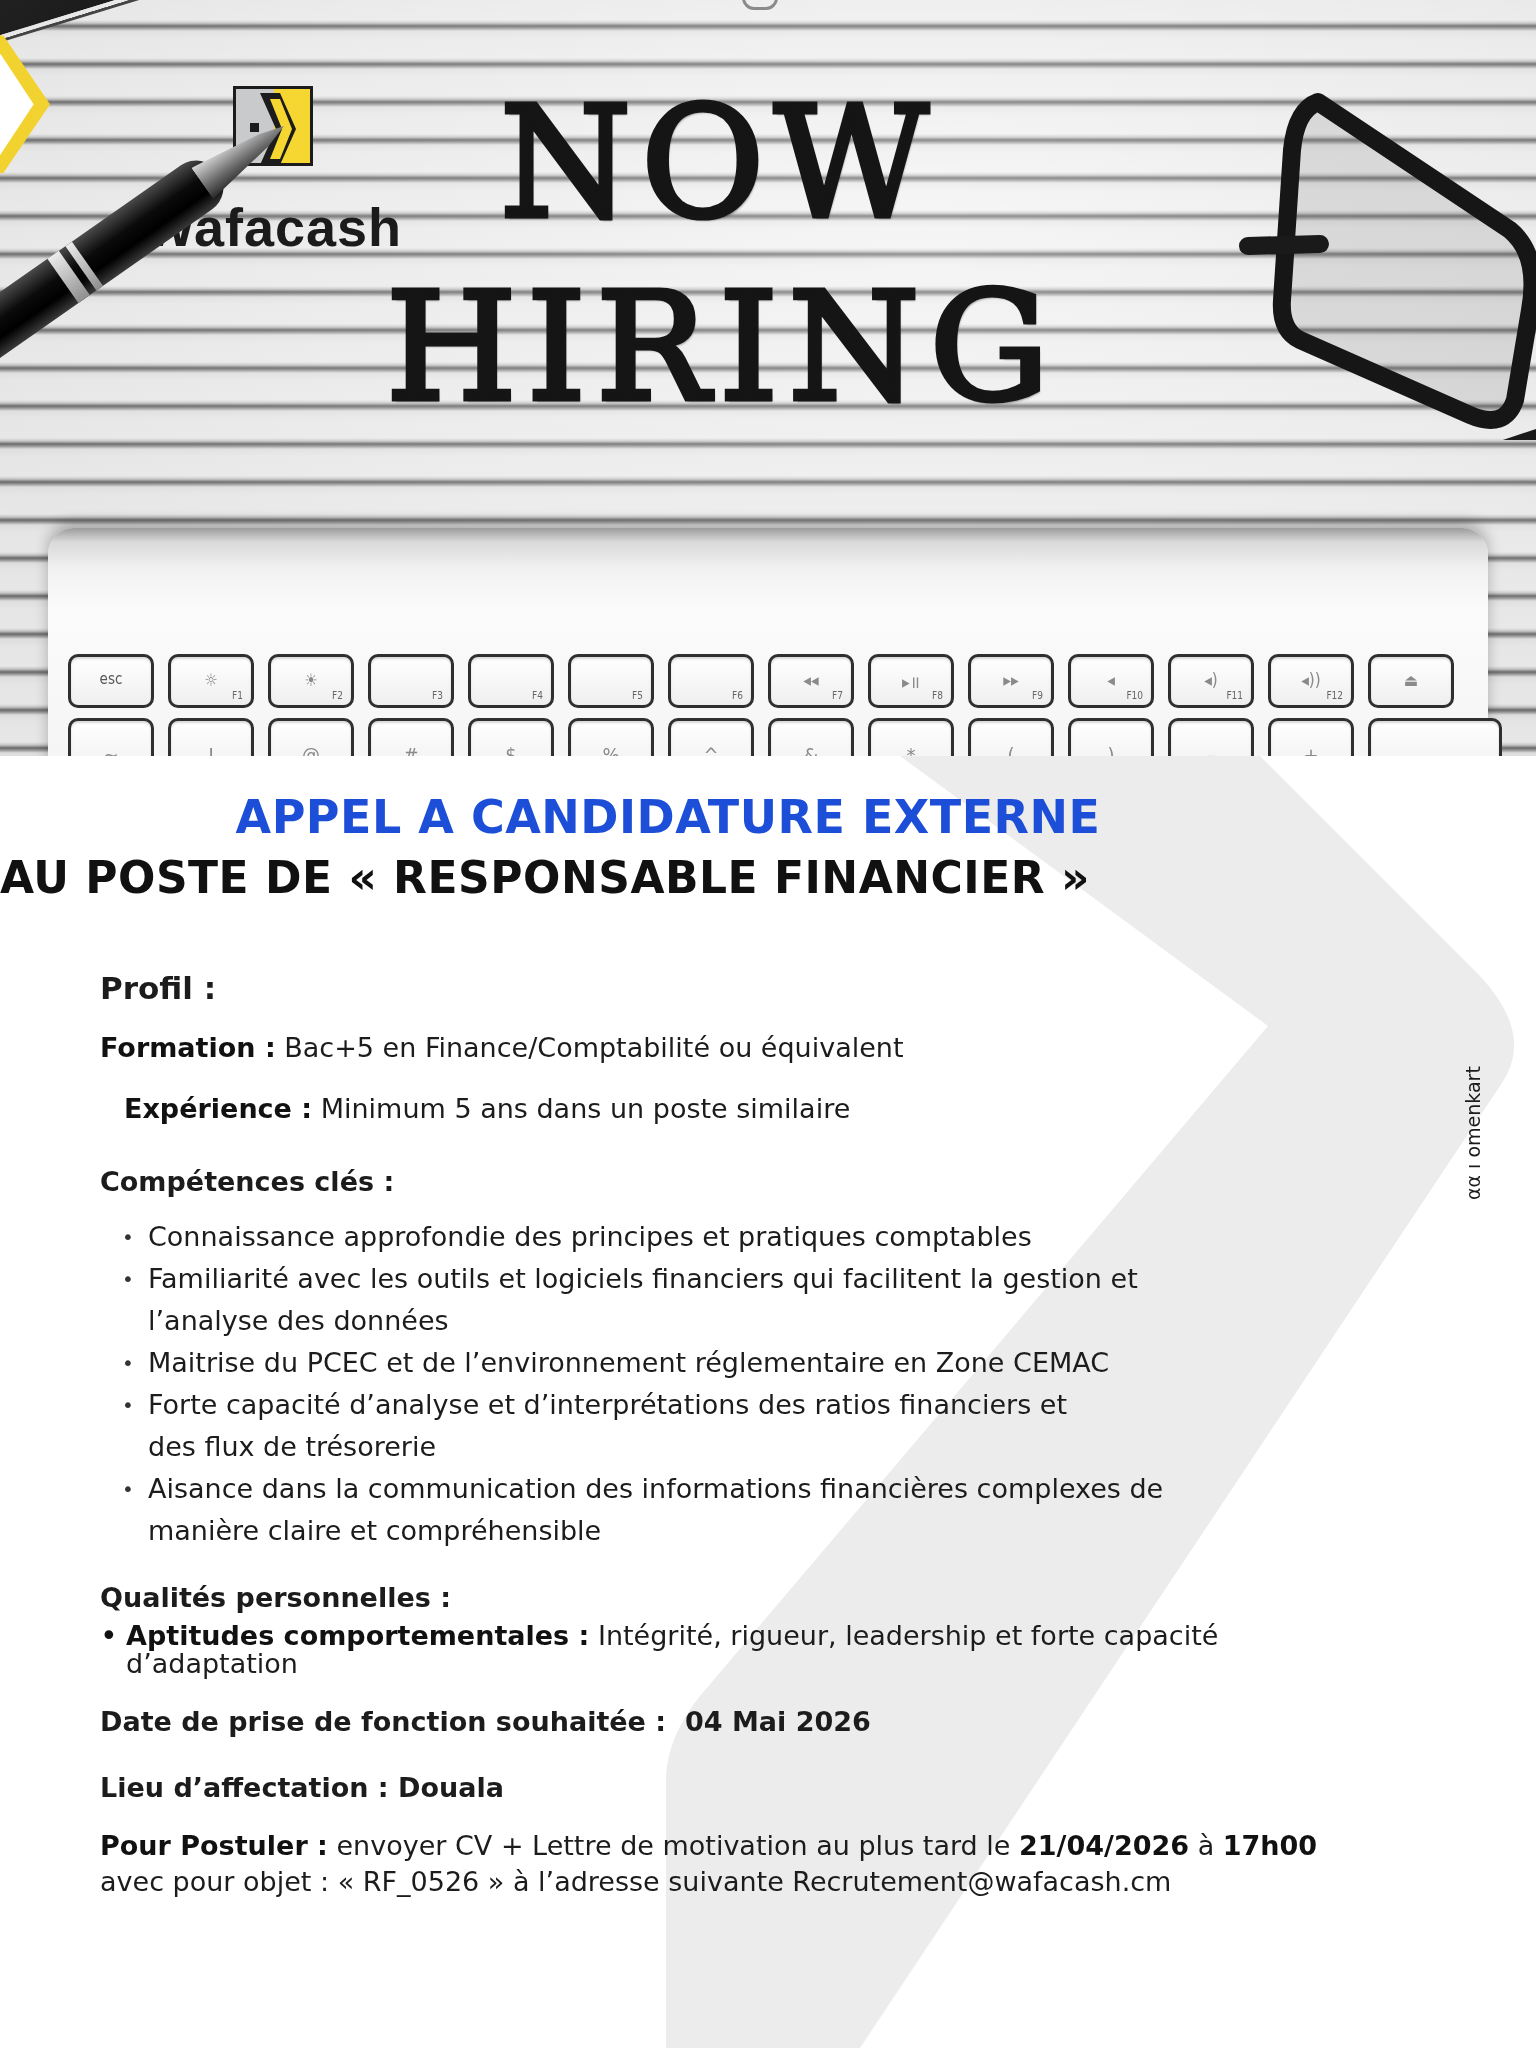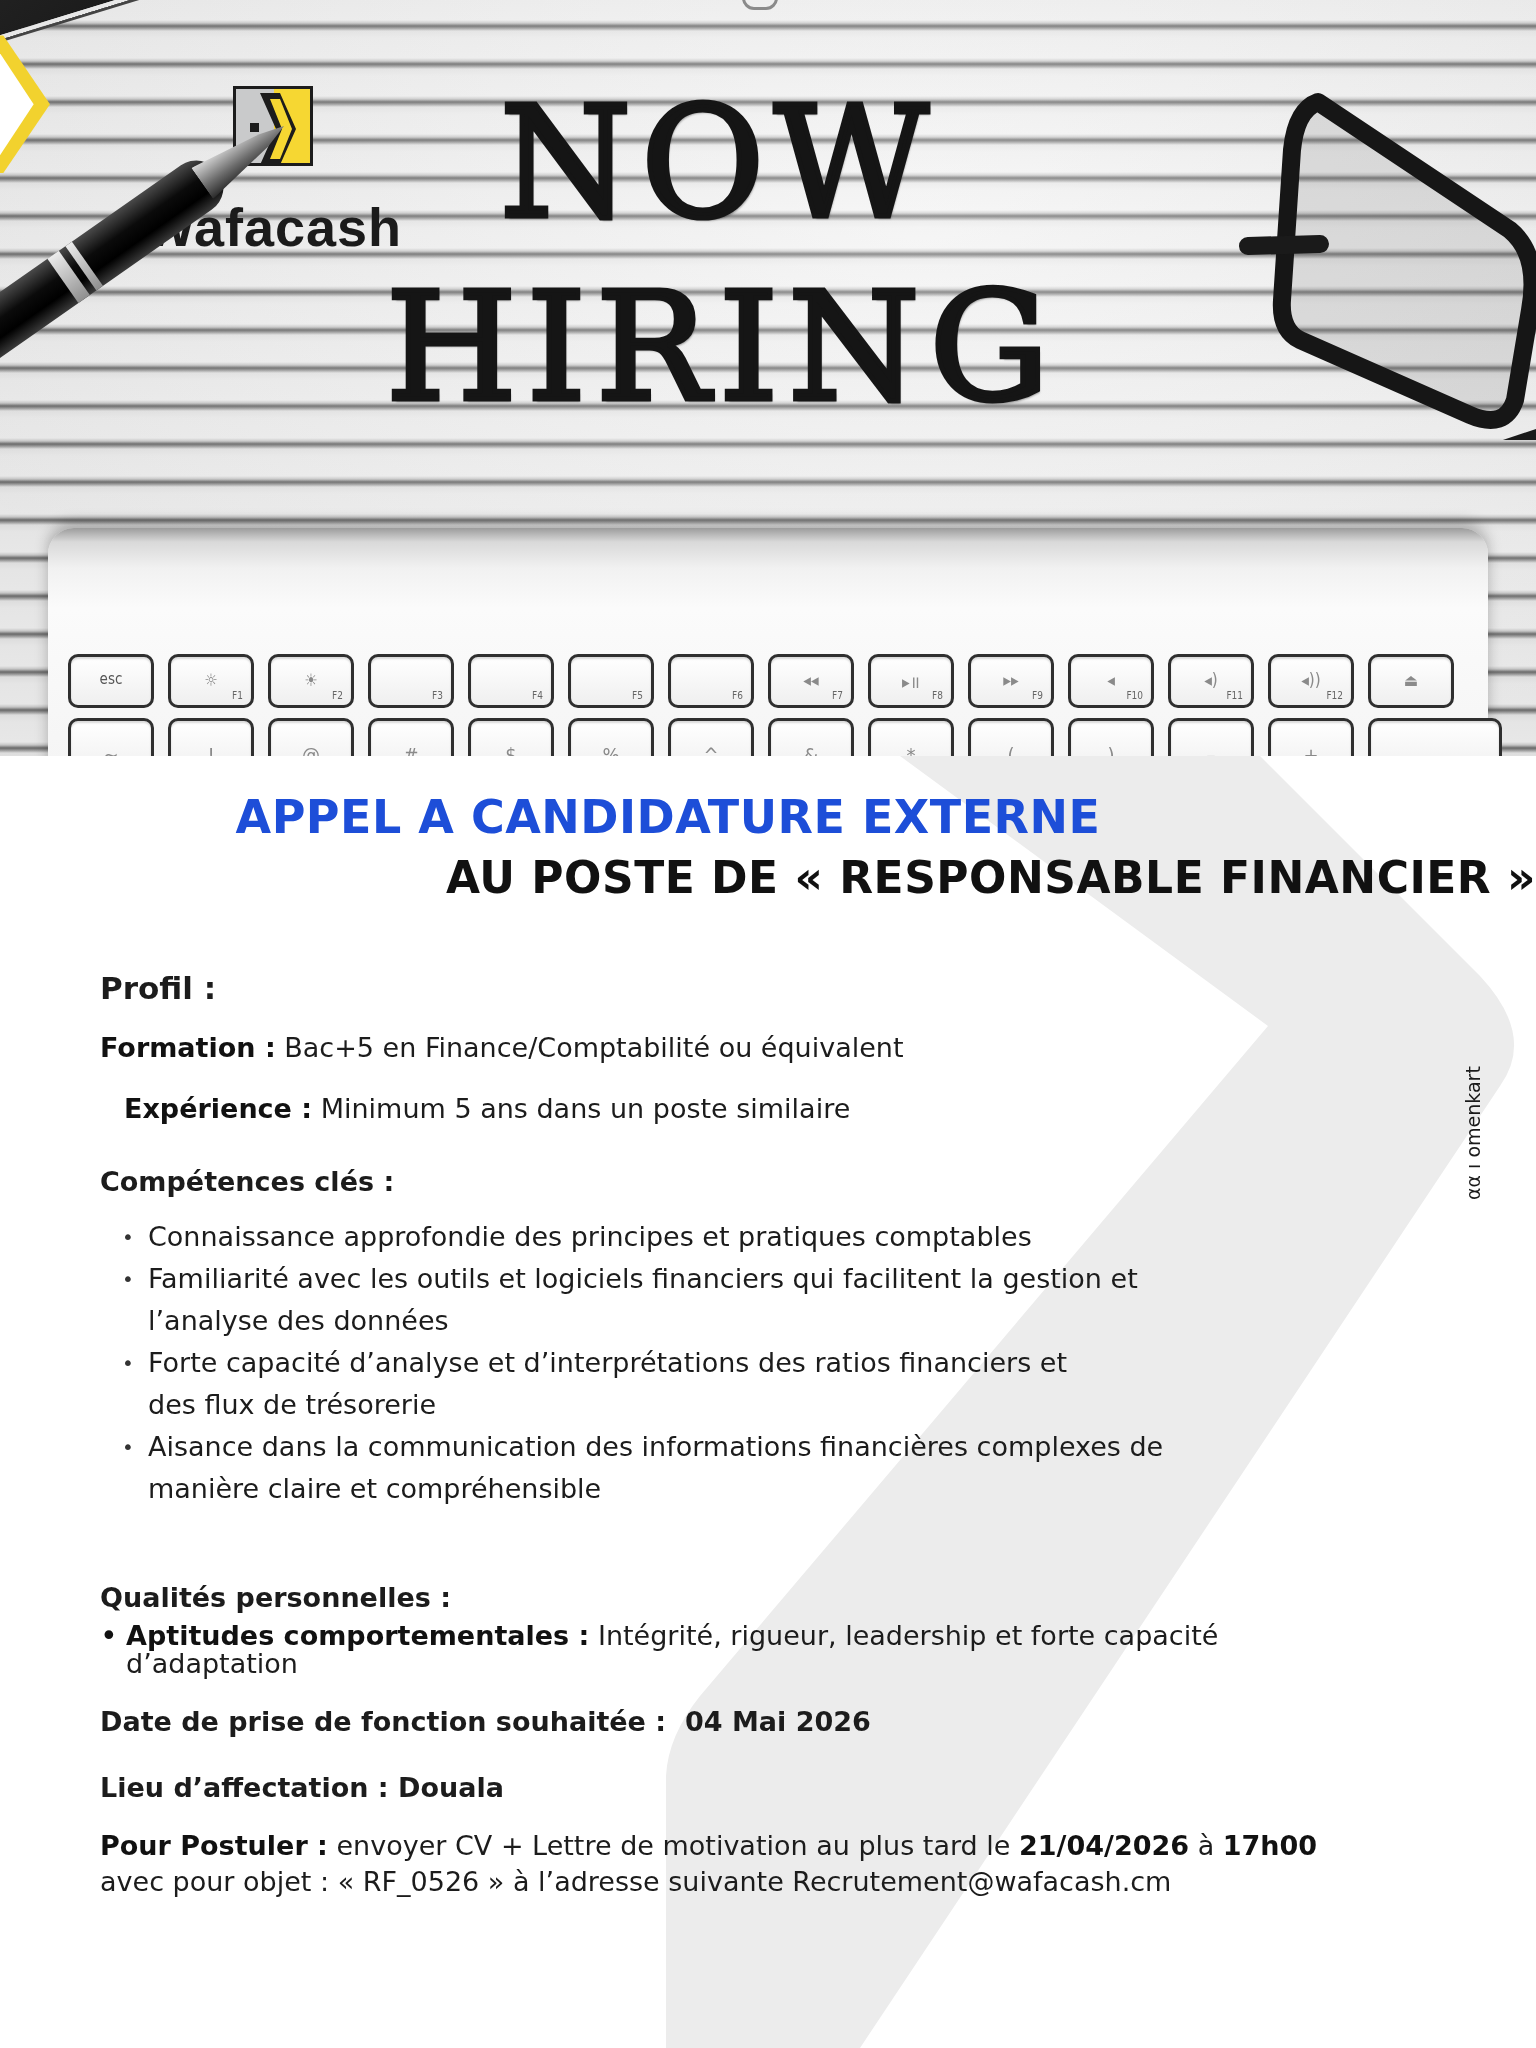--- a/index.html
+++ b/index.html
@@ -103,21 +103,21 @@
       font-family: "DejaVu Sans", sans-serif; font-size: 19px; color: #1a1a1a; white-space: nowrap;
       top: 1200px;
     }
 
     .title-red {
       position: absolute; left: 0; width: 1336px; top: 790px; text-align: center;
       font-family: "DejaVu Sans", sans-serif; font-weight: 700; font-size: 46px; color: #1d4ed8;
       letter-spacing: 0.5px;
     }
     .title-black {
-      position: absolute; left: 0; width: 1536px; top: 852px; text-align: right;
+      position: absolute; left: 0; width: 1536px; top: 852px; text-align: left;
       font-family: "DejaVu Sans", sans-serif; font-weight: 700; font-size: 44px; color: #111;
       letter-spacing: 0.5px;
     }
 
     .body-text {
       position: absolute; left: 100px; width: 1340px;
       font-family: "DejaVu Sans", sans-serif; font-size: 27px; color: #1c1c1c; line-height: 1.2;
     }
     .b { font-weight: 700; color: #111; }
     .h-profil { top: 970px; font-size: 31px; font-weight: 700; }
@@ -297,20 +297,21 @@
 
 <div class="body-text l-experience">
   <span class="b">Expérience :</span><span> Minimum 5 ans dans un poste similaire</span>
 </div>
 
 <div class="body-text h-comp">Compétences clés :</div>
 
 <ul class="body-text comp-list">
   <li>Connaissance approfondie des principes et pratiques comptables</li>
   <li style="padding-right:340px;">Familiarité avec les outils et logiciels financiers qui facilitent la gestion et l’analyse des données</li>
+  <li>Maitrise du PCEC et de l’environnement réglementaire en Zone CEMAC</li>
   <li style="padding-right:380px;">Forte capacité d’analyse et d’interprétations des ratios financiers et des flux de trésorerie</li>
   <li style="padding-right:280px;">Aisance dans la communication des informations financières complexes de manière claire et compréhensible</li>
 </ul>
 
 <div class="body-text h-qual">Qualités personnelles :</div>
 
 <ul class="body-text qual-list">
   <li style="padding-right:30px;">
     <span class="b">Aptitudes comportementales :</span><span> Intégrité, rigueur, leadership et forte capacité d’adaptation</span>
   </li>

